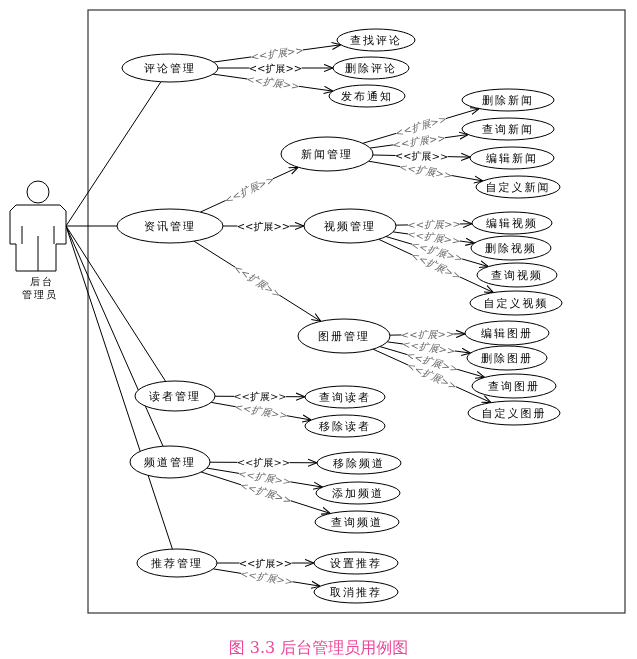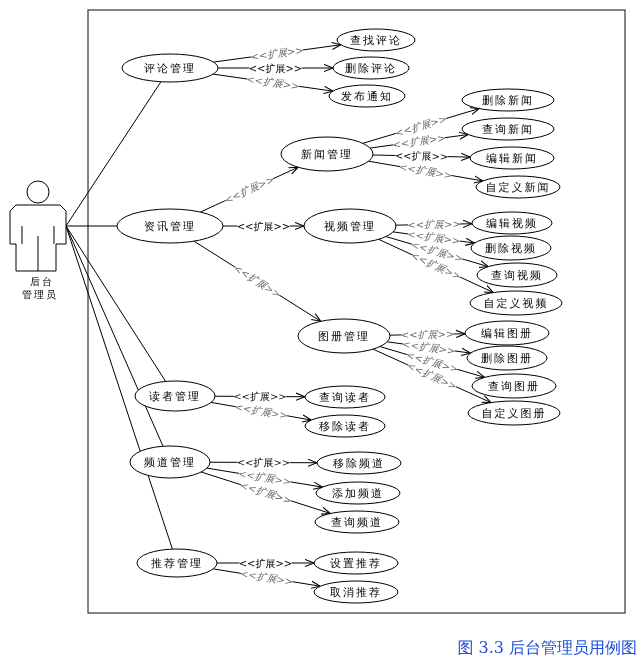--- a/index.html
+++ b/index.html
@@ -6,22 +6,22 @@
   body { width:637px; height:659px; position:relative; overflow:hidden; font-family:"DejaVu Sans", sans-serif; }
   #diagram { position:absolute; left:0; top:0; width:637px; height:620px; }
   .frame { fill:none; stroke:#333; stroke-width:1.2; }
   .uc { fill:#fff; stroke:#000; stroke-width:1; }
   .uc-text { font-family:"DejaVu Sans", sans-serif; font-size:11px; fill:#000; letter-spacing:2px; }
   .edge { stroke:#000; stroke-width:1; fill:none; }
   .ext-label { font-family:"DejaVu Serif", serif; font-size:10px; fill:#666; font-style:italic; }
   .ext-label.plain { font-family:"DejaVu Sans", sans-serif; font-style:normal; fill:#000; }
   .actor { fill:#fff; stroke:#000; stroke-width:1; }
   .actor-text { font-family:"DejaVu Sans", sans-serif; font-size:10px; fill:#000; letter-spacing:2px; }
-  #caption { position:absolute; left:0; width:637px; top:638px; text-align:right;
-             font-family:"DejaVu Serif", serif; font-size:16px; color:#1d4ed8; }
+  #caption { position:absolute; left:0; width:637px; top:638px; text-align:center;
+             font-family:"DejaVu Serif", serif; font-size:16px; color:#ec4899; }
 </style>
 </head>
 <body>
 
 <svg id="diagram" xmlns="http://www.w3.org/2000/svg" viewBox="0 0 637 620">
   <defs>
     <marker id="arr" viewBox="0 0 10 10" refX="10" refY="5" markerWidth="9" markerHeight="9" orient="auto">
       <path d="M0,1 L10,5 L0,9" fill="none" stroke="#000" stroke-width="1.2"></path>
     </marker>
   </defs>

